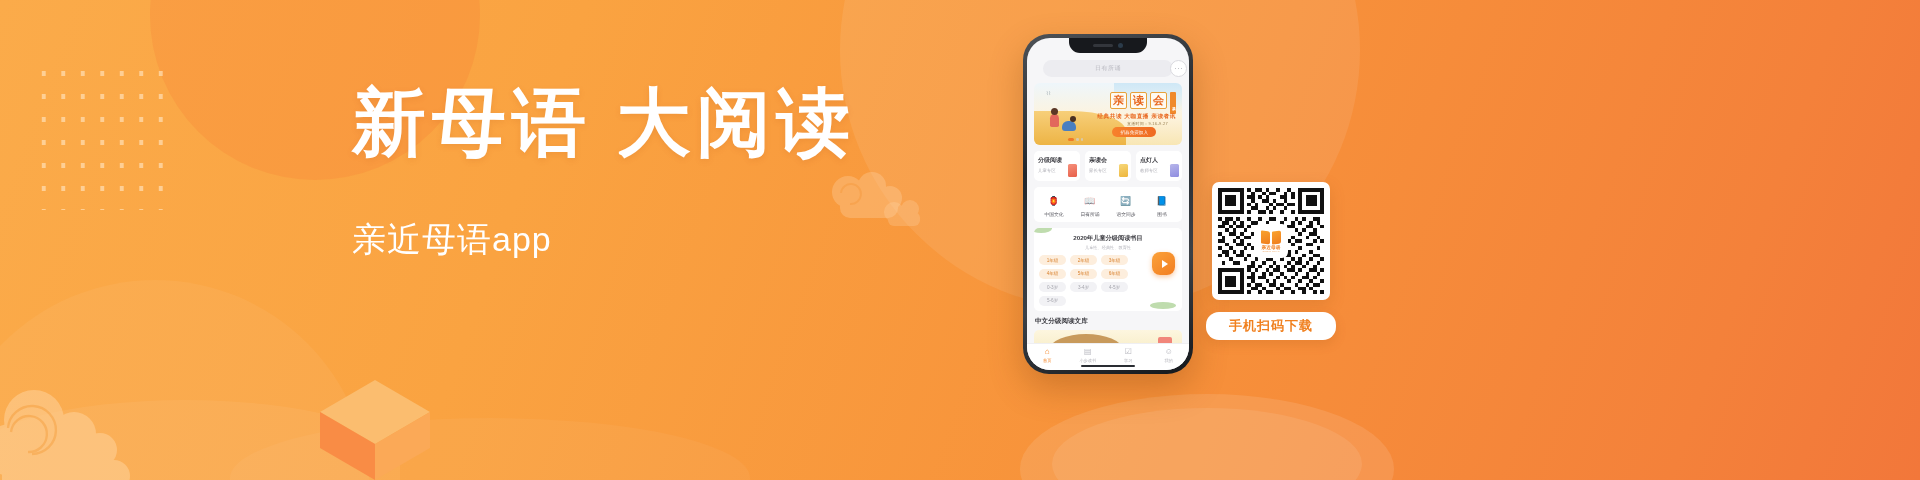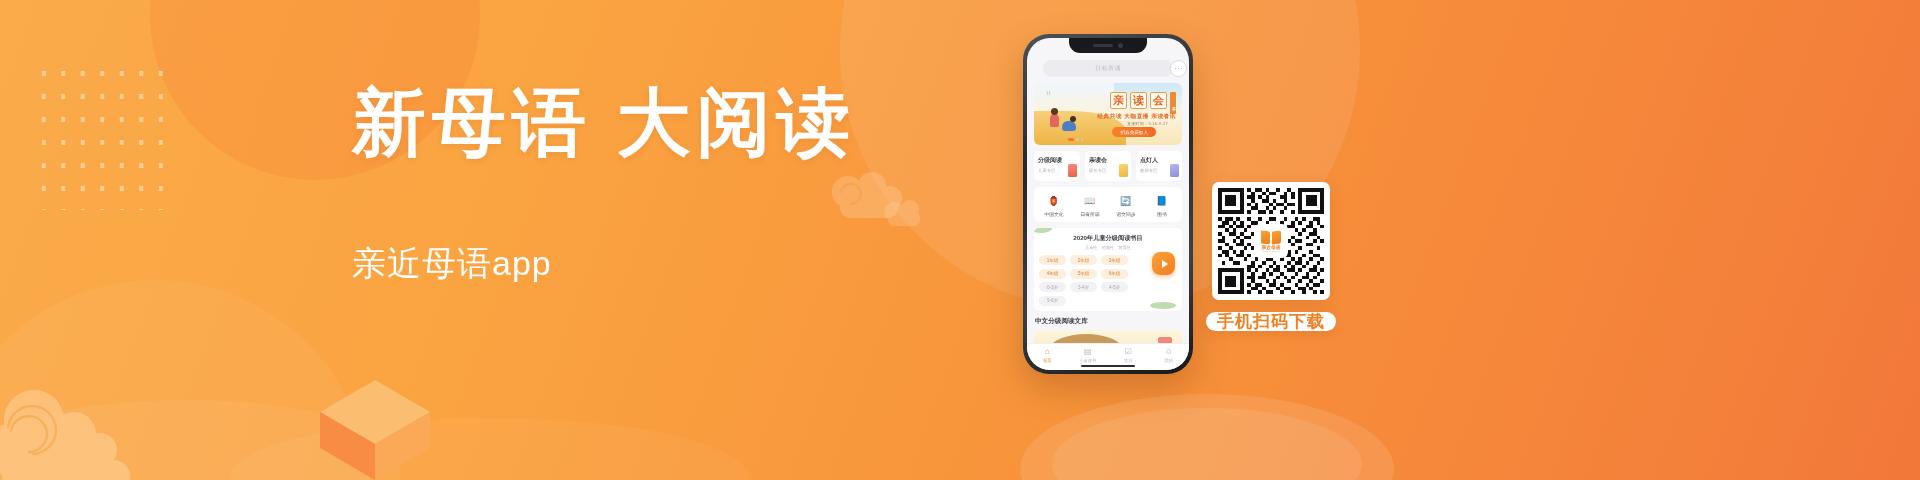--- a/index.html
+++ b/index.html
@@ -81,21 +81,21 @@
     font-family:"Liberation Serif","DejaVu Serif", serif;
     font-weight:700;
     font-size:74px;
     line-height:1.02;
     letter-spacing:6px;
     color:#ffffff;
     white-space:nowrap;
     text-shadow:0 2px 6px rgba(180,80,20,.14);
   }
   .subhead {
-    margin-top:80px;
+    margin-top:56px;
     font-size:34px;
     font-weight:400;
     letter-spacing:1px;
     color:#ffffff;
     white-space:nowrap;
   }
   .tagline {
     margin-top:26px;
     font-size:24px;
     font-weight:300;
@@ -301,22 +301,22 @@
   .qr-book { width:20px; height:13px; position:relative; }
   .qr-book .pg { position:absolute; top:0; width:9.3px; height:13px;
     background:linear-gradient(160deg,#f9a22e,#ef7d1d); border-radius:1px 2px 2px 1px; }
   .qr-book .pg.l { left:0; transform:skewY(6deg); }
   .qr-book .pg.r { right:0; transform:skewY(-6deg); }
   .qr-logo .nm { font-size:4.6px; color:#ef7d1d; font-weight:700; margin-top:1px; letter-spacing:.2px; }
   .qr-logo .en { font-size:2.3px; color:#efa45c; letter-spacing:.2px; }
 
   .qr-btn {
     position:absolute; left:1206px; top:312px;
-    width:130px; height:19px; border-radius:13px; background:#fff;
-    color:#f0801f; font-size:17px; font-weight:700; letter-spacing:1px;
+    width:130px; height:28px; border-radius:13px; background:#fff;
+    color:#f0801f; font-size:13px; font-weight:700; letter-spacing:1px;
     display:flex; align-items:center; justify-content:center;
     box-shadow:0 4px 12px rgba(150,70,15,.16);
   }
 </style>
 </head>
 <body>
 
 <div class="banner">
 
   <div class="deco circle-tr"></div>

